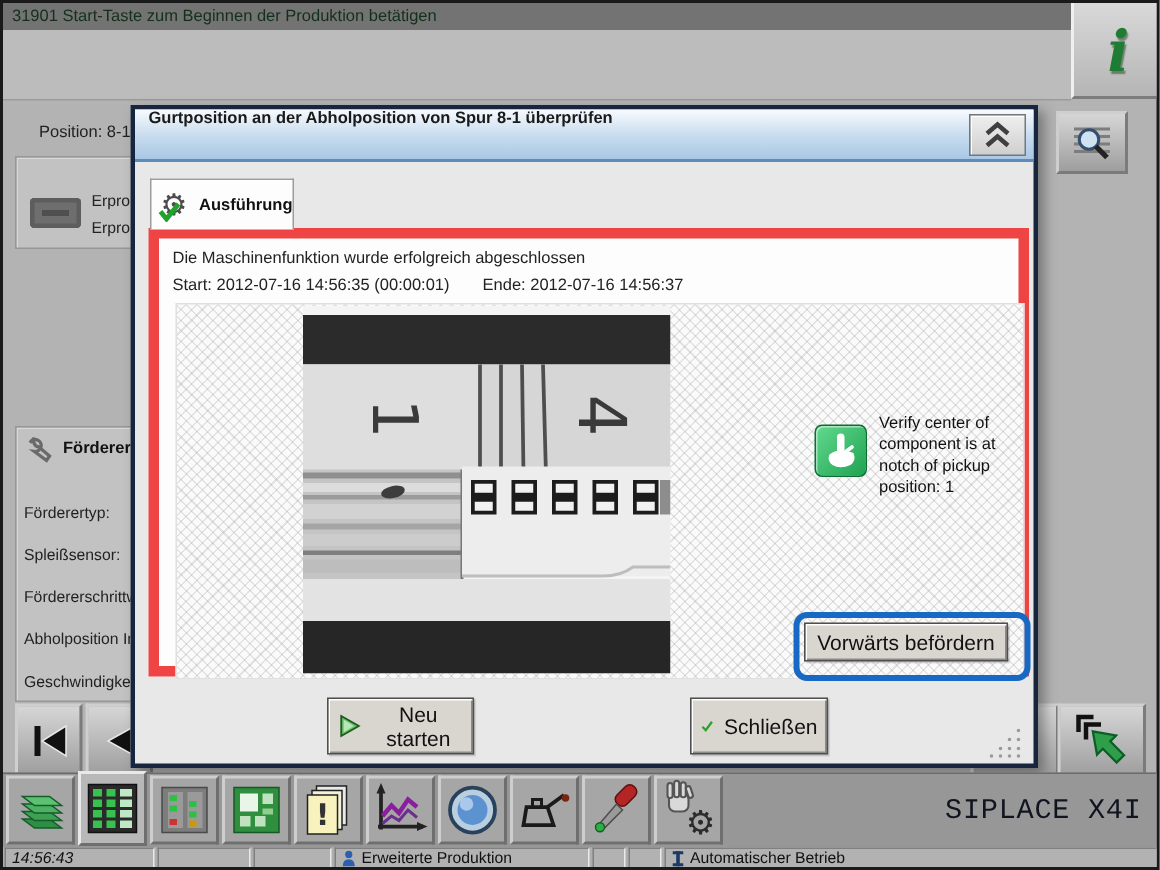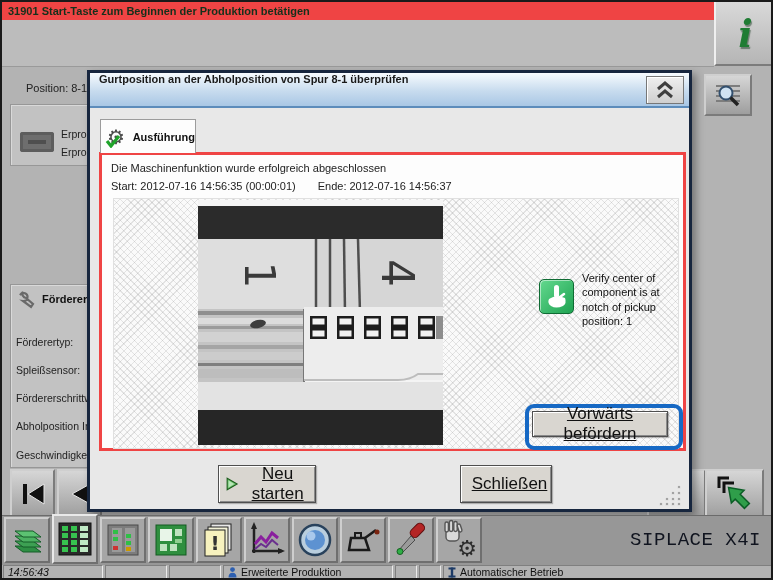--- a/index.html
+++ b/index.html
@@ -1,21 +1,21 @@
 <!DOCTYPE html>
 <html><head>
 <meta charset="utf-8">
 <style>
   html,body{margin:0;padding:0;background:#555;}
   .screen{position:relative;width:773px;height:580px;background:#b3b3b3;overflow:hidden;
     font-family:"Liberation Sans",sans-serif;color:#111;box-sizing:border-box;border:2px solid #1a1a1a;}
   .abs{position:absolute;}
   
-  .msgbar{left:0;top:0;width:768px;height:18px;background:#ef4444;color:#14301b;
-    font-size:11px;font-weight:bold;line-height:18px;padding-left:6px;box-sizing:border-box;}
+  .msgbar{left:0;top:0;width:768px;height:18px;background:#737373;color:#14301b;
+    font-size:11px;font-weight:normal;line-height:18px;padding-left:6px;box-sizing:border-box;}
   .hdrstrip{left:0;top:18px;width:712px;height:46px;background:#bcbcbc;border-bottom:1px solid #9a9a9a;}
   .infobtn{left:712px;top:0;width:59px;height:62px;background:linear-gradient(#d9d9d9,#b5b5b5);
     border-left:2px solid #efefef;border-bottom:2px solid #7c7c7c;display:flex;align-items:center;justify-content:center;}
   .info-i{font-family:"DejaVu Serif",serif;font-style:italic;font-weight:bold;font-size:38px;
     color:#1f7c33;text-shadow:1px 2px 1px rgba(0,40,10,.45);}
   
   .poslabel{left:8px;top:80px;font-size:11px;color:#222;margin-left:16px;}
   .groupbox{background:#c2c2c2;border:1px solid #979797;box-shadow:inset 1px 1px 0 #d9d9d9;}
   .compicon{left:18px;top:130px;width:34px;height:20px;background:#4f4f4f;border-radius:3px;
     box-shadow:inset 0 0 0 3px #5d5d5d, inset 0 0 0 8px #6e6e6e;}
@@ -27,31 +27,31 @@
   .titlebar{left:0;top:0;right:0;height:33px;background:linear-gradient(#f7fbfe,#c7dbee 55%,#a9c7e5);
     border-bottom:2px solid #5d8cbb;display:flex;align-items:flex-start;}
   .titlebar .t{font-size:11px;font-weight:bold;color:#1a1a1a;padding-left:9px;}
   .collapsebtn{right:5px;top:3px;width:36px;height:26px;background:linear-gradient(#efefef,#cfcfcf);
     border:1px solid #777;box-shadow:inset 1px 1px 0 #fff;display:flex;align-items:center;justify-content:center;}
   .tab{left:10px;top:46px;width:96px;height:34px;background:#fdfdfd;border:1px solid #9c9c9c;border-bottom:none;
     display:flex;align-items:center;gap:5px;padding-left:6px;box-sizing:border-box;z-index:3;}
   .tab .lbl{font-size:11px;font-weight:bold;}
   .gearwrap{position:relative;width:22px;height:22px;}
   .gearwrap .gear{font-size:20px;line-height:22px;color:#4c4c4c;}
-  .content{left:9px;top:79px;width:587px;height:299px;background:#fdfdfd;border:3px solid #ef4444;box-sizing:border-box;z-index:2;}
+  .content{left:9px;top:79px;width:587px;height:299px;background:#fdfdfd;border:7px solid #ef4444;box-sizing:border-box;z-index:2;}
   .rline{font-size:11px;color:#222;}
   .hatch{left:11px;top:43px;width:564px;height:249px;background:
     repeating-linear-gradient(45deg, rgba(120,120,120,.18) 0 1px, transparent 1px 5px),
     repeating-linear-gradient(-45deg, rgba(120,120,120,.18) 0 1px, transparent 1px 5px),#fafafa;
     border:1px solid #e0e0e0;}
   .instr{font-size:11px;line-height:1.3;color:#111;width:102px;}
   .handicon{width:33px;height:33px;border-radius:5px;border:1px solid #0e6b33;
     background:linear-gradient(135deg,#63d98e,#1fa352);box-shadow:inset 1px 1px 0 rgba(255,255,255,.5);}
   .btn{background:#d9d6d0;border:1px solid #4f4f4f;box-shadow:inset 1px 1px 0 #ffffff, inset -1px -1px 0 #8a8a8a, 1px 1px 1px rgba(0,0,0,.25);
-    font-size:17px;color:#111;display:flex;align-items:center;justify-content:center;gap:7px;box-sizing:border-box;font-family:"Liberation Sans",sans-serif;text-decoration:underline;}
+    font-size:14px;color:#111;display:flex;align-items:center;justify-content:center;gap:7px;box-sizing:border-box;font-family:"Liberation Sans",sans-serif;}
   .focusring{border:4px solid #1769c4;border-radius:9px;background:transparent;}
   
   .navbtn{background:linear-gradient(#d6d6d6,#9e9e9e);border:2px outset #cfcfcf;display:flex;align-items:center;justify-content:center;}
   
   .taskbar{left:0;top:513px;width:773px;height:49px;background:#979797;border-top:1px solid #6b6b6b;}
   .tbtn{top:515px;width:46px;height:46px;background:#a6a6a6;border-top:2px solid #cecece;border-left:2px solid #cecece;
     border-right:2px solid #6f6f6f;border-bottom:2px solid #6f6f6f;box-sizing:border-box;display:flex;align-items:center;justify-content:center;}
   .tbtn.active{background:#b8b8b8;top:512px;height:50px;border-top:2px solid #e9e9e9;border-left:2px solid #e9e9e9;}
   .brand{font-size:19px;color:#10141f;letter-spacing:.5px;}
   

